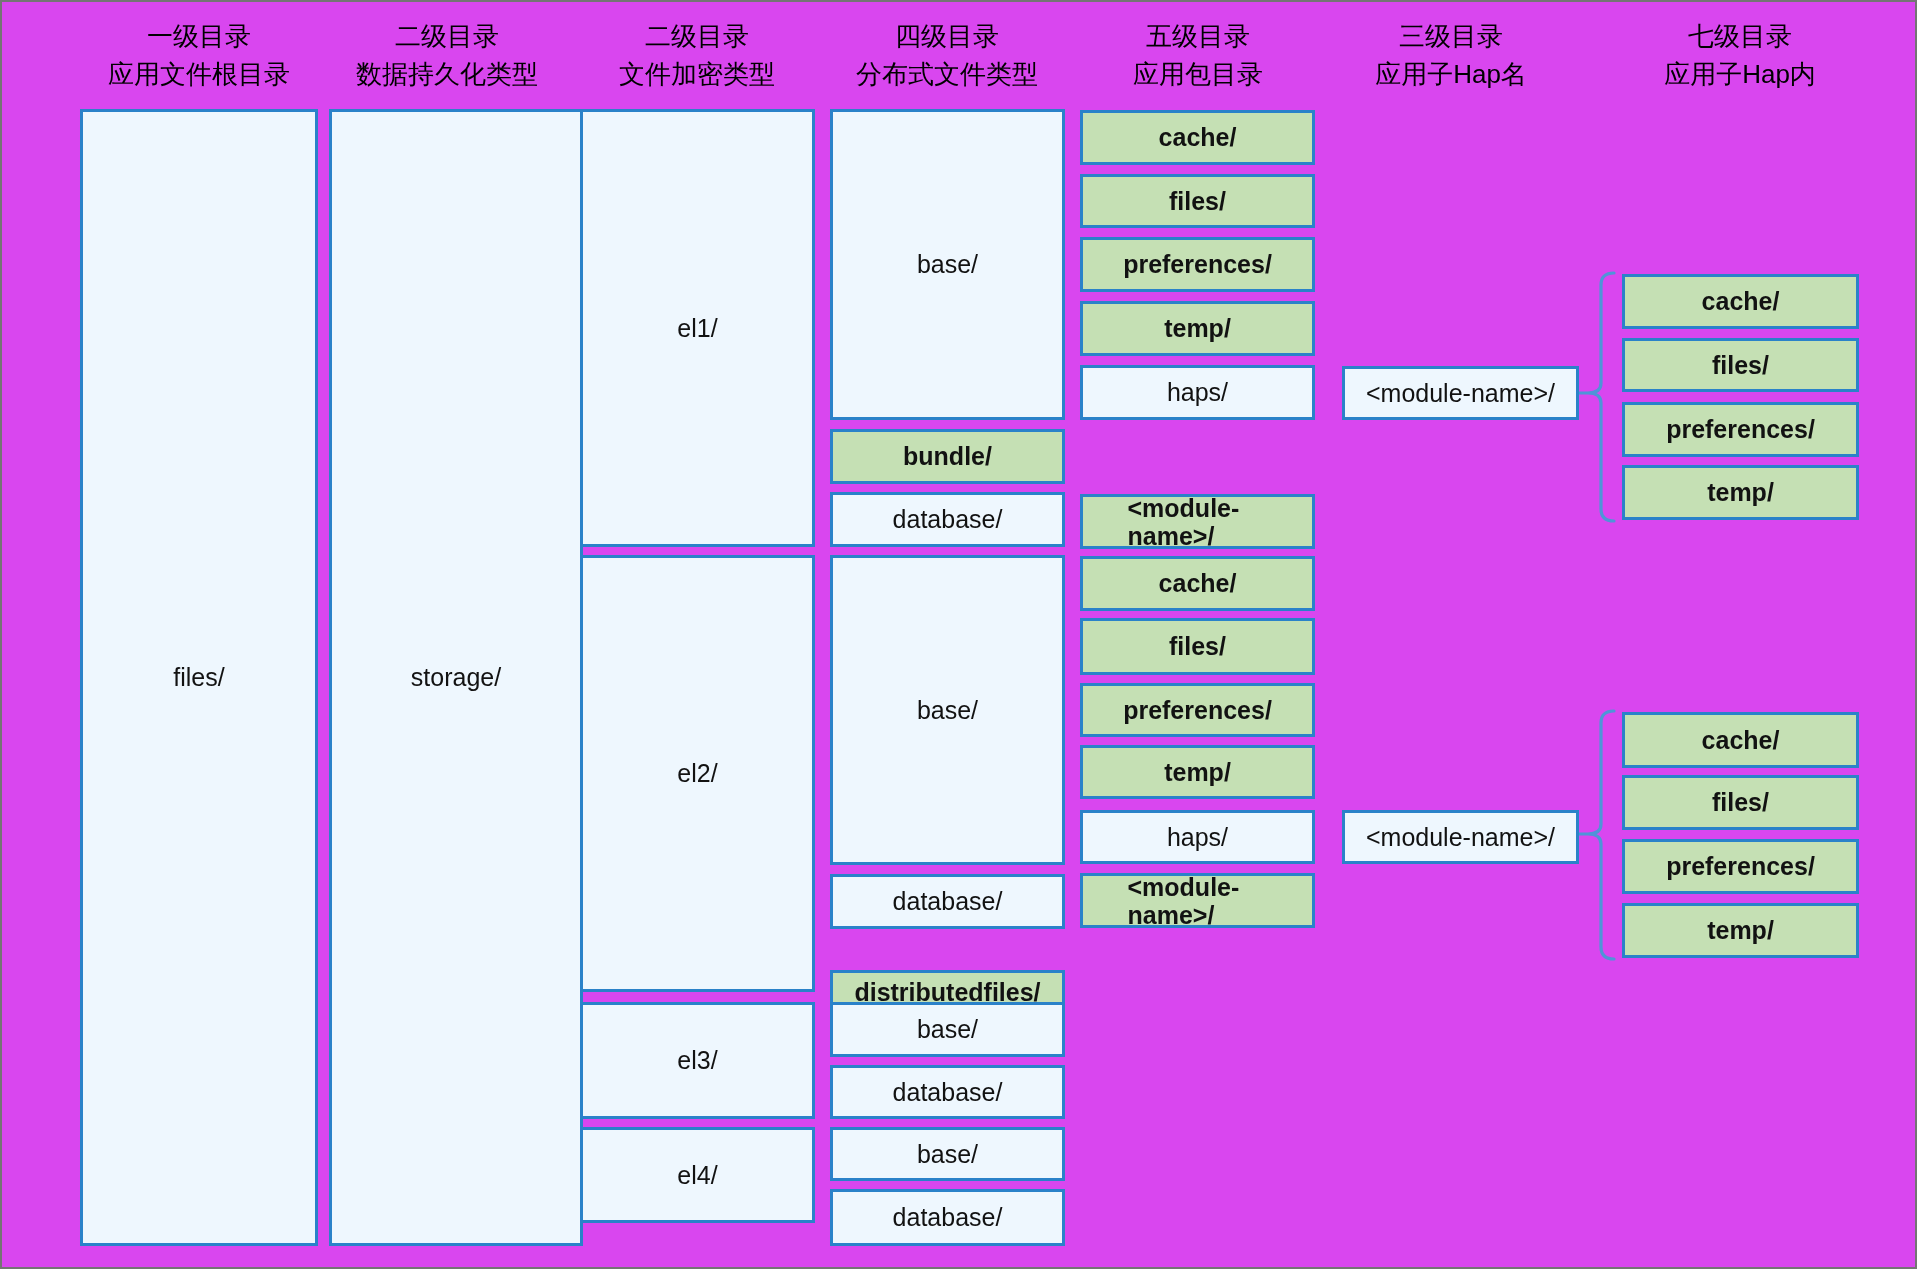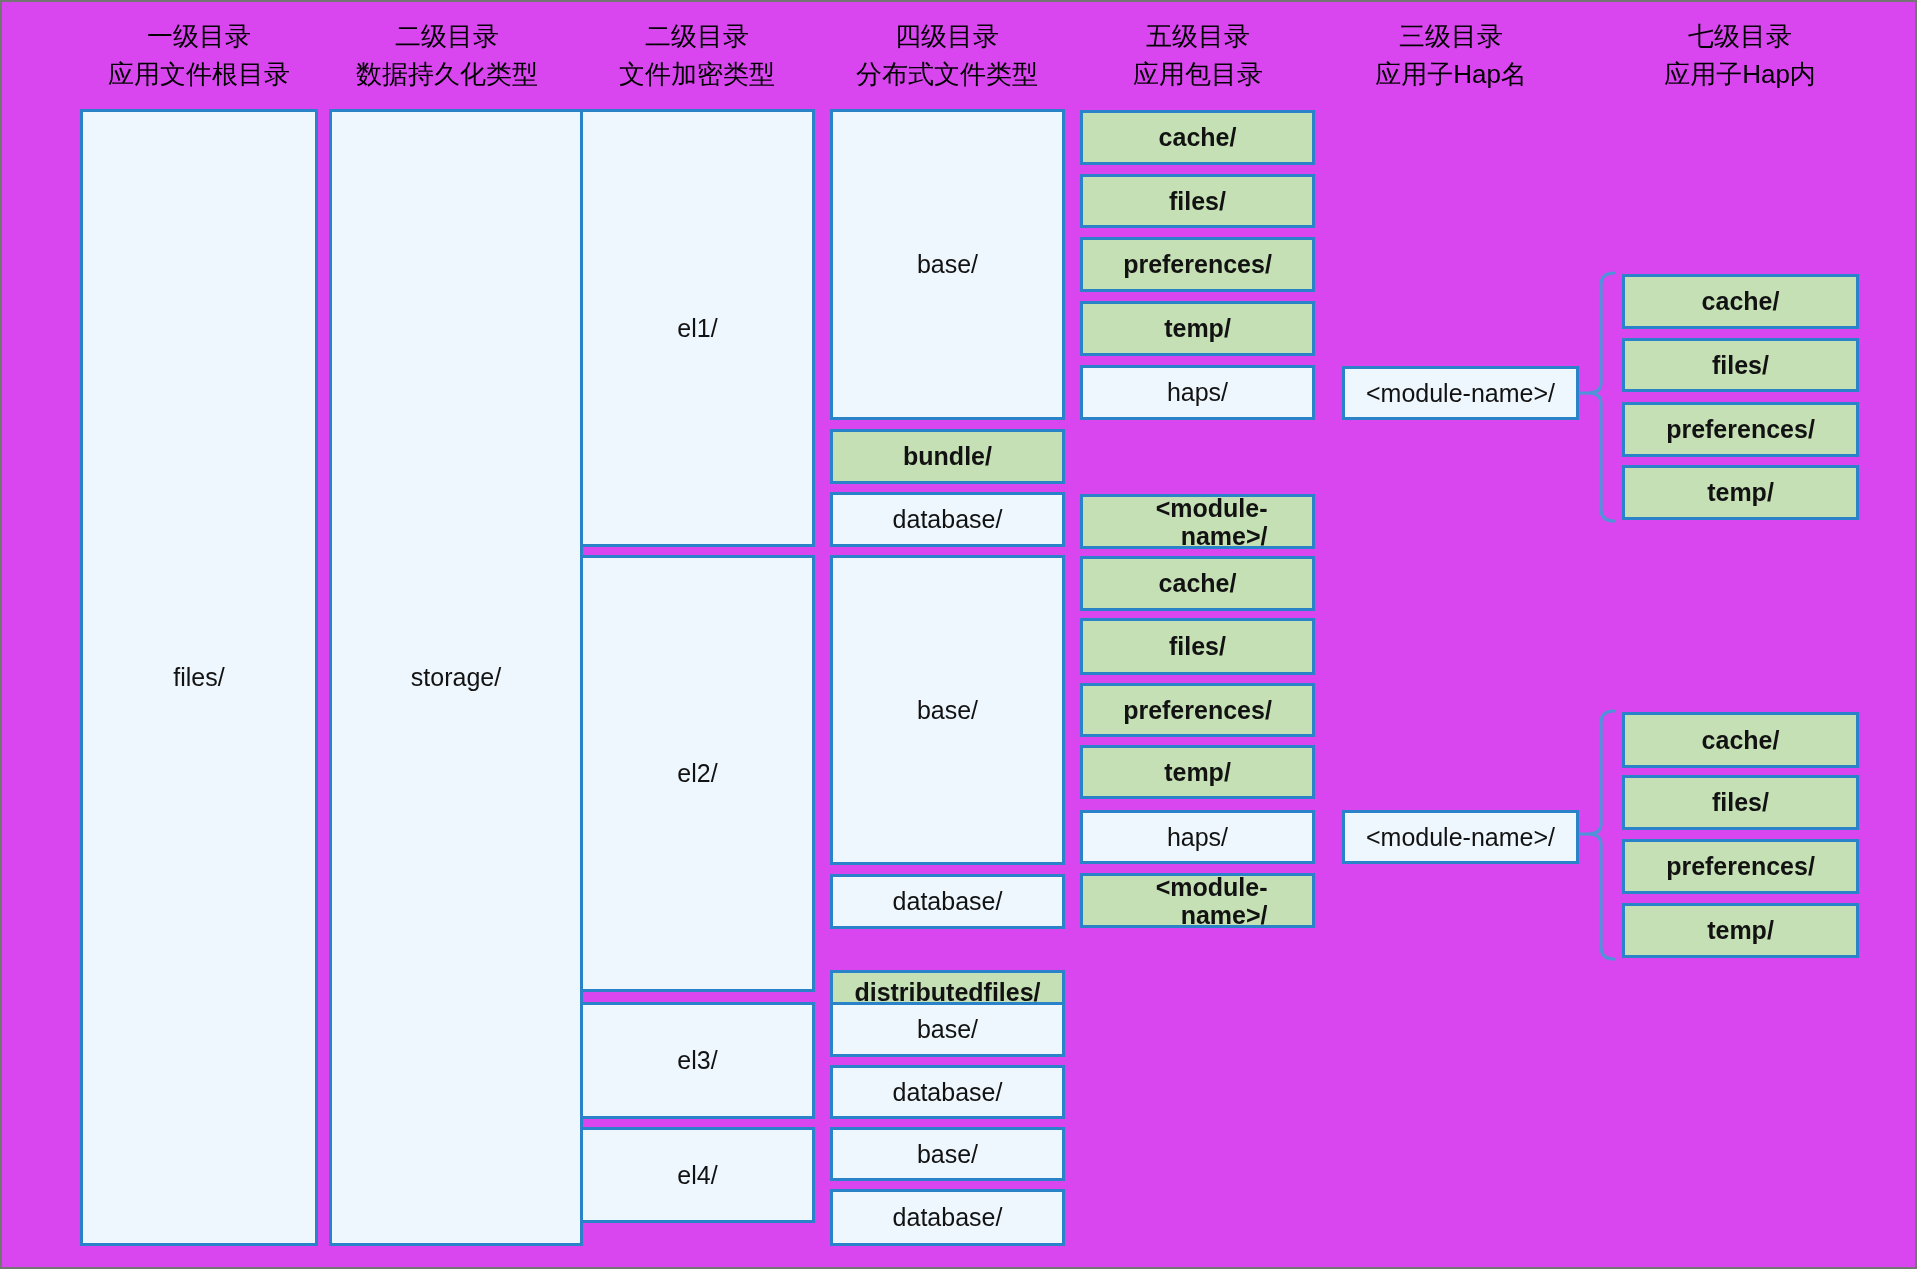--- a/index.html
+++ b/index.html
@@ -24,21 +24,21 @@
     color:#000;
   }
   .box{
     position:absolute;
     box-sizing:border-box;
     border:3px solid #2a82c9;
     background:#eef7fe;
     display:flex;
     align-items:center;
     justify-content:center;
-    text-align:right;
+    text-align:left;
     font-size:25px;
     color:#121212;
   }
   .green{
     background:#c5e0b4;
     font-weight:700;
   }
   .wrap span{
     display:block;
     width:140px;

